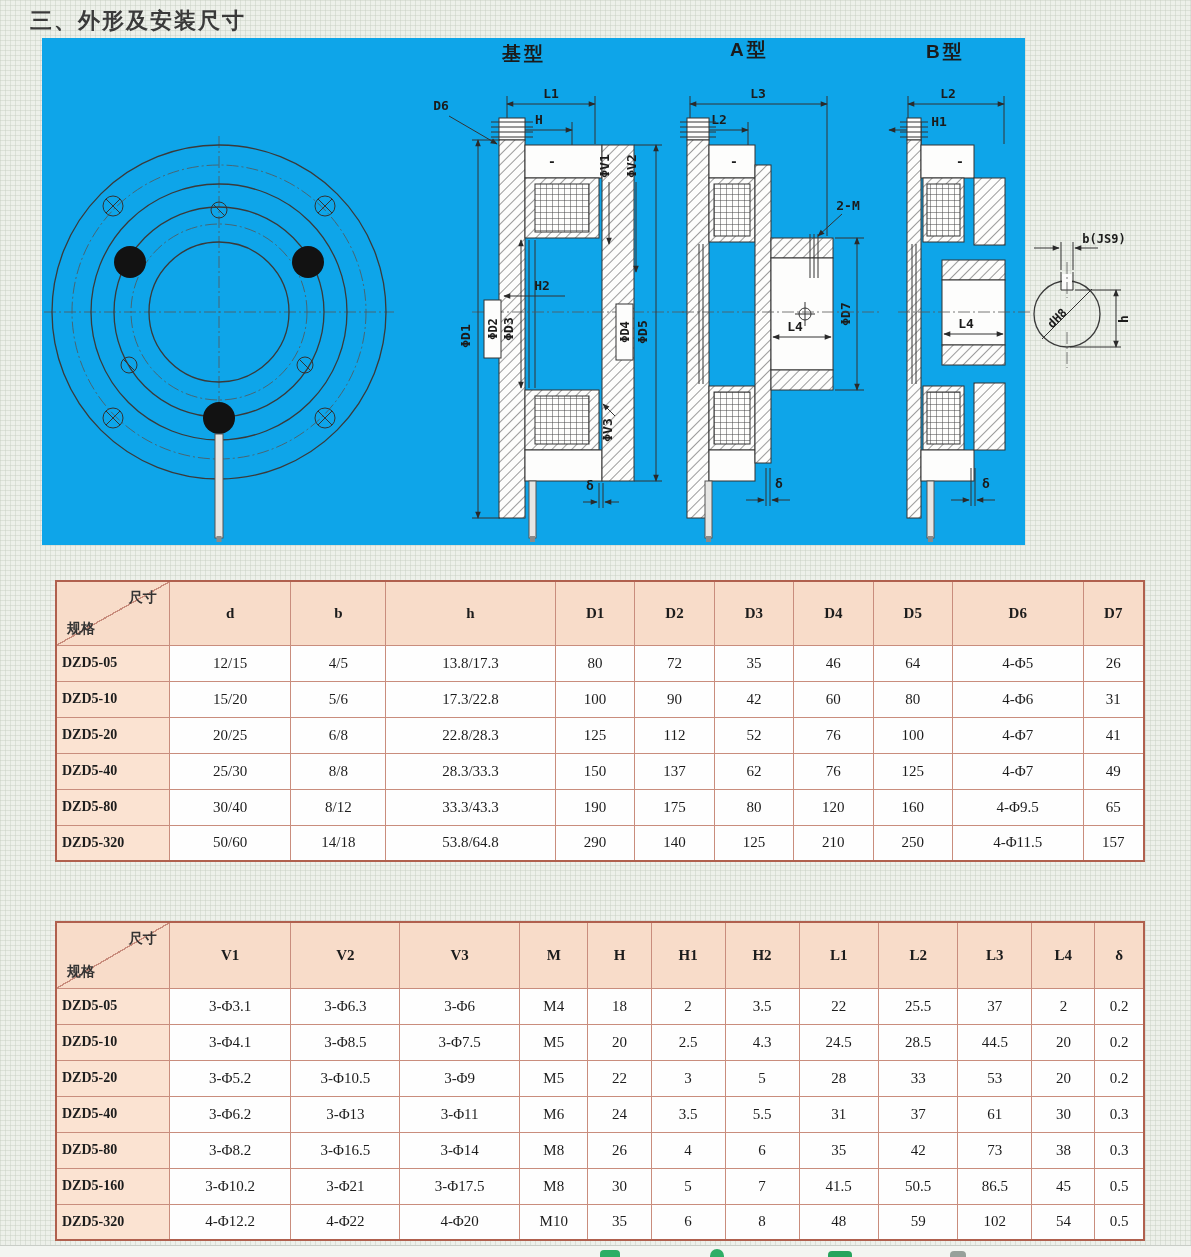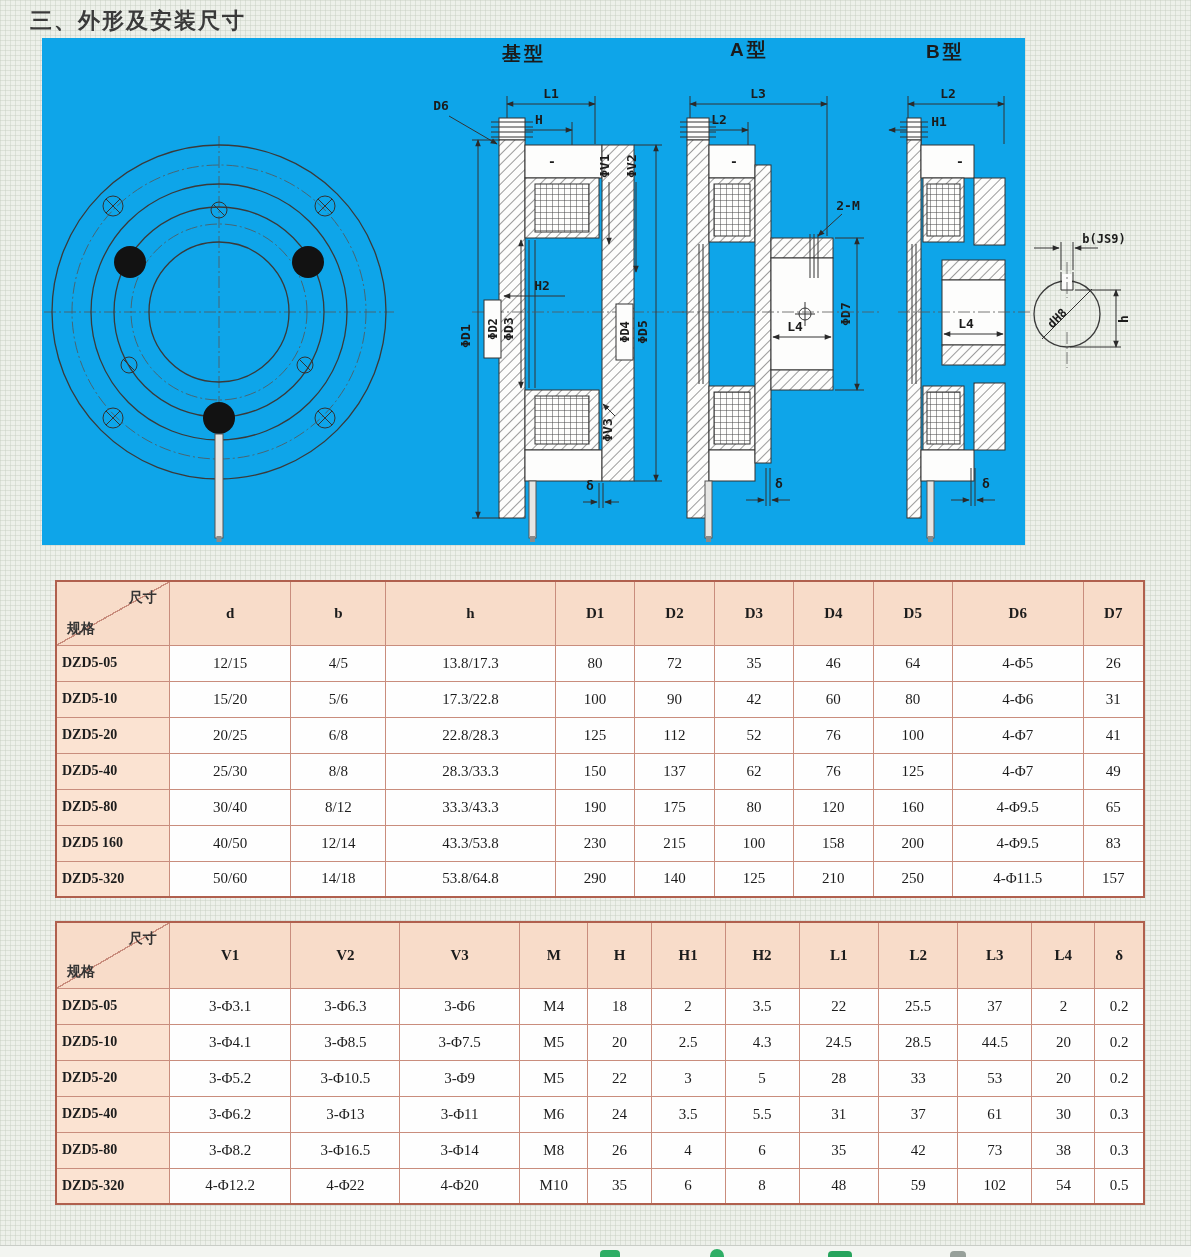--- a/index.html
+++ b/index.html
@@ -403,33 +403,20 @@
           <td>33.3/43.3</td>
           <td>190</td>
           <td>175</td>
           <td>80</td>
           <td>120</td>
           <td>160</td>
           <td>4-Φ9.5</td>
           <td>65</td>
         </tr>
         <tr style="height:36px">
-          <td class="rl">DZD5 160</td>
-          <td>40/50</td>
-          <td>12/14</td>
-          <td>43.3/53.8</td>
-          <td>230</td>
-          <td>215</td>
-          <td>100</td>
-          <td>158</td>
-          <td>200</td>
-          <td>4-Φ9.5</td>
-          <td>83</td>
-        </tr>
-        <tr style="height:36px">
           <td class="rl">DZD5-320</td>
           <td>50/60</td>
           <td>14/18</td>
           <td>53.8/64.8</td>
           <td>290</td>
           <td>140</td>
           <td>125</td>
           <td>210</td>
           <td>250</td>
           <td>4-Φ11.5</td>
@@ -545,20 +532,35 @@
           <td>26</td>
           <td>4</td>
           <td>6</td>
           <td>35</td>
           <td>42</td>
           <td>73</td>
           <td>38</td>
           <td>0.3</td>
         </tr>
         <tr style="height:36px">
+          <td class="rl">DZD5-160</td>
+          <td>3-Φ10.2</td>
+          <td>3-Φ21</td>
+          <td>3-Φ17.5</td>
+          <td>M8</td>
+          <td>30</td>
+          <td>5</td>
+          <td>7</td>
+          <td>41.5</td>
+          <td>50.5</td>
+          <td>86.5</td>
+          <td>45</td>
+          <td>0.5</td>
+        </tr>
+        <tr style="height:36px">
           <td class="rl">DZD5-320</td>
           <td>4-Φ12.2</td>
           <td>4-Φ22</td>
           <td>4-Φ20</td>
           <td>M10</td>
           <td>35</td>
           <td>6</td>
           <td>8</td>
           <td>48</td>
           <td>59</td>

